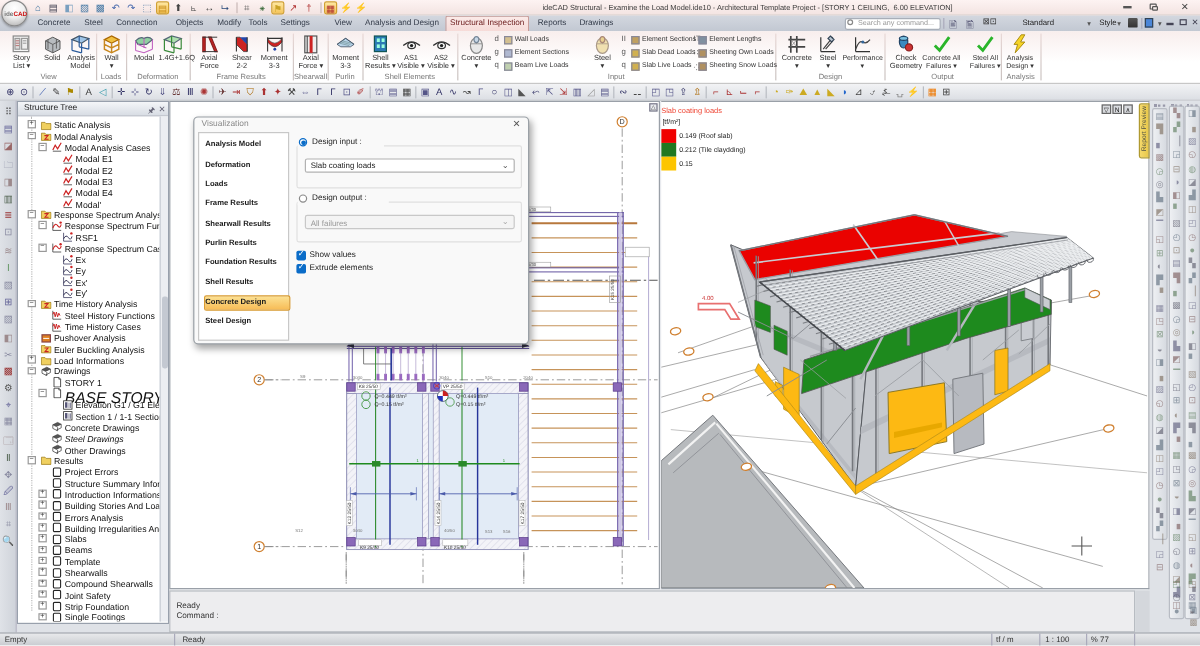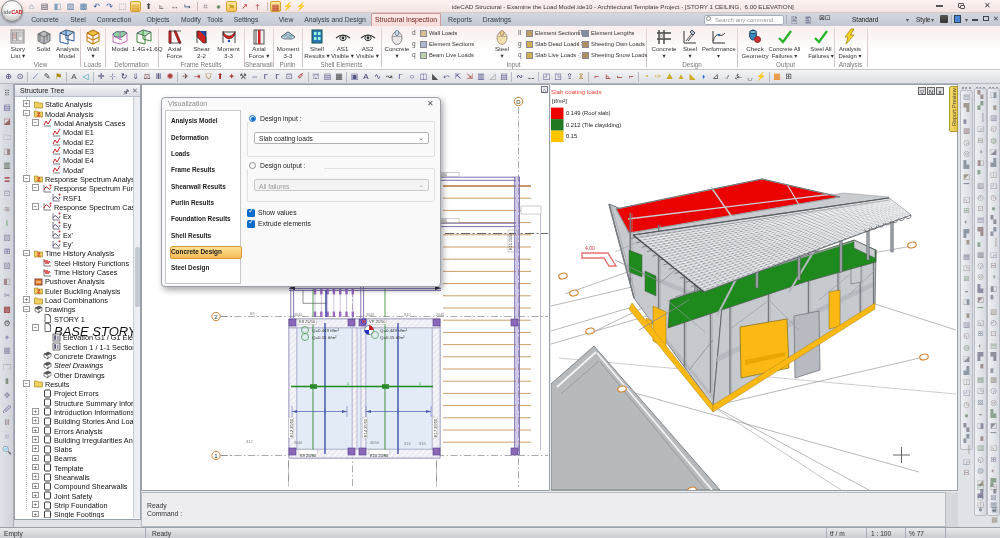--- a/index.html
+++ b/index.html
@@ -616,21 +616,21 @@
             </div>
             <div class="abs" style="left:30px;top:1px;font-size:7.3px;color:#111;white-space:nowrap;">Euler Buckling Analysis</div>
           </div>
           <div class="abs" style="left:0;top:198.02px;width:127px;height:9.45px;">
             <div class="abs" style="left:8px;top:1.2px;width:6.5px;height:6.5px;border:1px solid #999;background:#fff;font-size:6px;line-height:5.5px;text-align:center;color:#333;">+</div>
             <div class="abs" style="left:19px;top:0.5px;width:9px;height:9px;">
               <svg width="9" height="9" viewBox="0 0 9 9" style="position:absolute;left:0;top:0;">
                 <path d="M0.5 2 h3 l1 1 h4 v5 h-8 Z" fill="#f0d060" stroke="#997711" stroke-width=".6"></path>
               </svg>
             </div>
-            <div class="abs" style="left:30px;top:1px;font-size:7.3px;color:#111;white-space:nowrap;">Load Combinations</div>
+            <div class="abs" style="left:30px;top:1px;font-size:7.3px;color:#111;white-space:nowrap;">Load Informations</div>
           </div>
           <div class="abs" style="left:0;top:207.34px;width:127px;height:9.45px;">
             <div class="abs" style="left:8px;top:1.2px;width:6.5px;height:6.5px;border:1px solid #999;background:#fff;font-size:6px;line-height:5.5px;text-align:center;color:#333;">−</div>
             <div class="abs" style="left:19px;top:0.5px;width:9px;height:9px;">
               <svg width="9" height="9" viewBox="0 0 9 9" style="position:absolute;left:0;top:0;">
                 <path d="M1 3 l4 -2 l3 1.5 l-4 2 Z" fill="#555" stroke="#333" stroke-width=".5"></path>
                 <path d="M1 3 v3 l4 2 v-3 M8 2.5 v3 l-4 2" fill="none" stroke="#333" stroke-width=".6"></path>
               </svg>
             </div>
             <div class="abs" style="left:30px;top:1px;font-size:7.3px;color:#111;white-space:nowrap;">Drawings</div>

